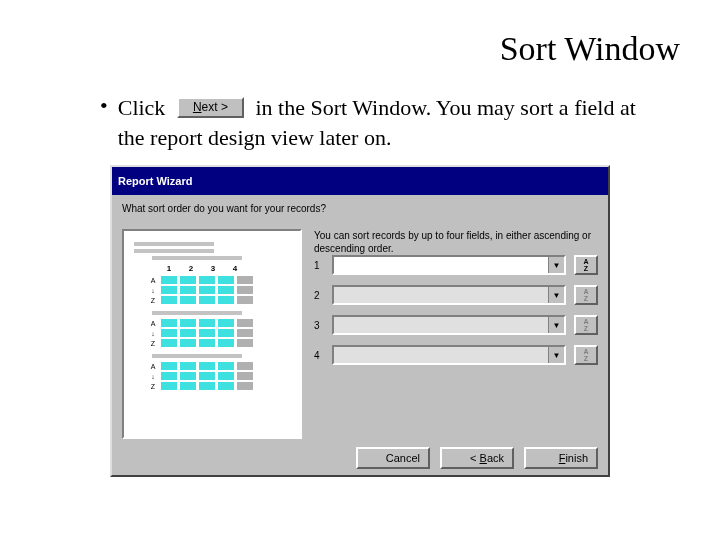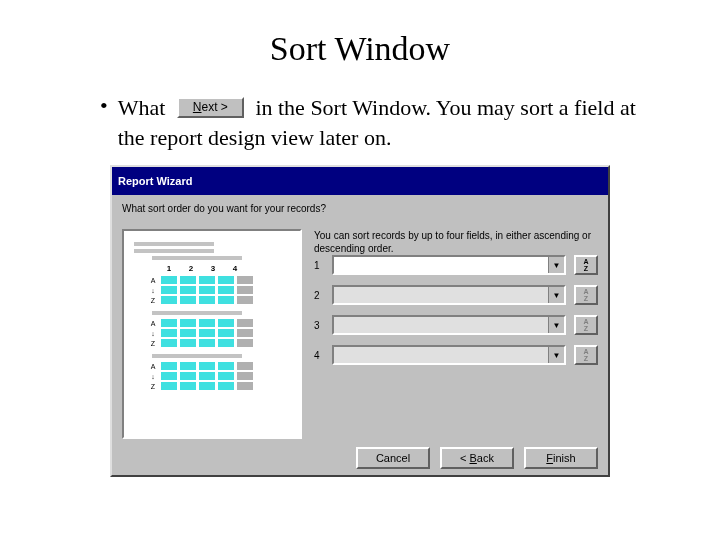--- a/index.html
+++ b/index.html
@@ -8,21 +8,21 @@
     width: 720px;
     height: 540px;
     background: #fff;
     font-family: "Times New Roman", serif;
     color: #000;
     overflow: hidden;
   }
   .slide { padding: 30px 40px 10px 40px; }
   .title {
     font-size: 34px;
-    text-align: center;
+    text-align: right;
     margin: 0 0 24px 0;
     font-weight: normal;
   }
   .bullet-row {
     display: flex;
     align-items: flex-start;
     gap: 10px;
     font-size: 22px;
     line-height: 1.25;
     margin: 0 0 8px 60px;
@@ -125,34 +125,34 @@
   .wizard-buttons {
     display: flex; justify-content: flex-end; gap: 10px;
     padding-top: 8px;
   }
   .wbtn {
     background: #c0c0c0;
     border: 2px solid;
     border-color: #fff #606060 #606060 #fff;
     font-size: 11px;
     padding: 3px 8px;
-    text-align: center;
+    text-align: right;
     width: 74px;
   }
 </style>
 </head>
 <body>
 
 <div class="slide">
   <h1 class="title">Sort Window</h1>
 
   <div class="bullet-row">
     <span class="bullet-dot">•</span>
     <div class="bullet-text">
-      <span>What</span>
+      <span>Click</span>
       <span class="inline-btn">
         <span class="underline">N</span>
           <span>ext &gt;</span>
       </span>
       <span>in the Sort Window.  You may sort a field at the report design view later on.</span>
     </div>
   </div>
 
   <div class="wizard">
     <div class="wizard-title">Report Wizard</div>

